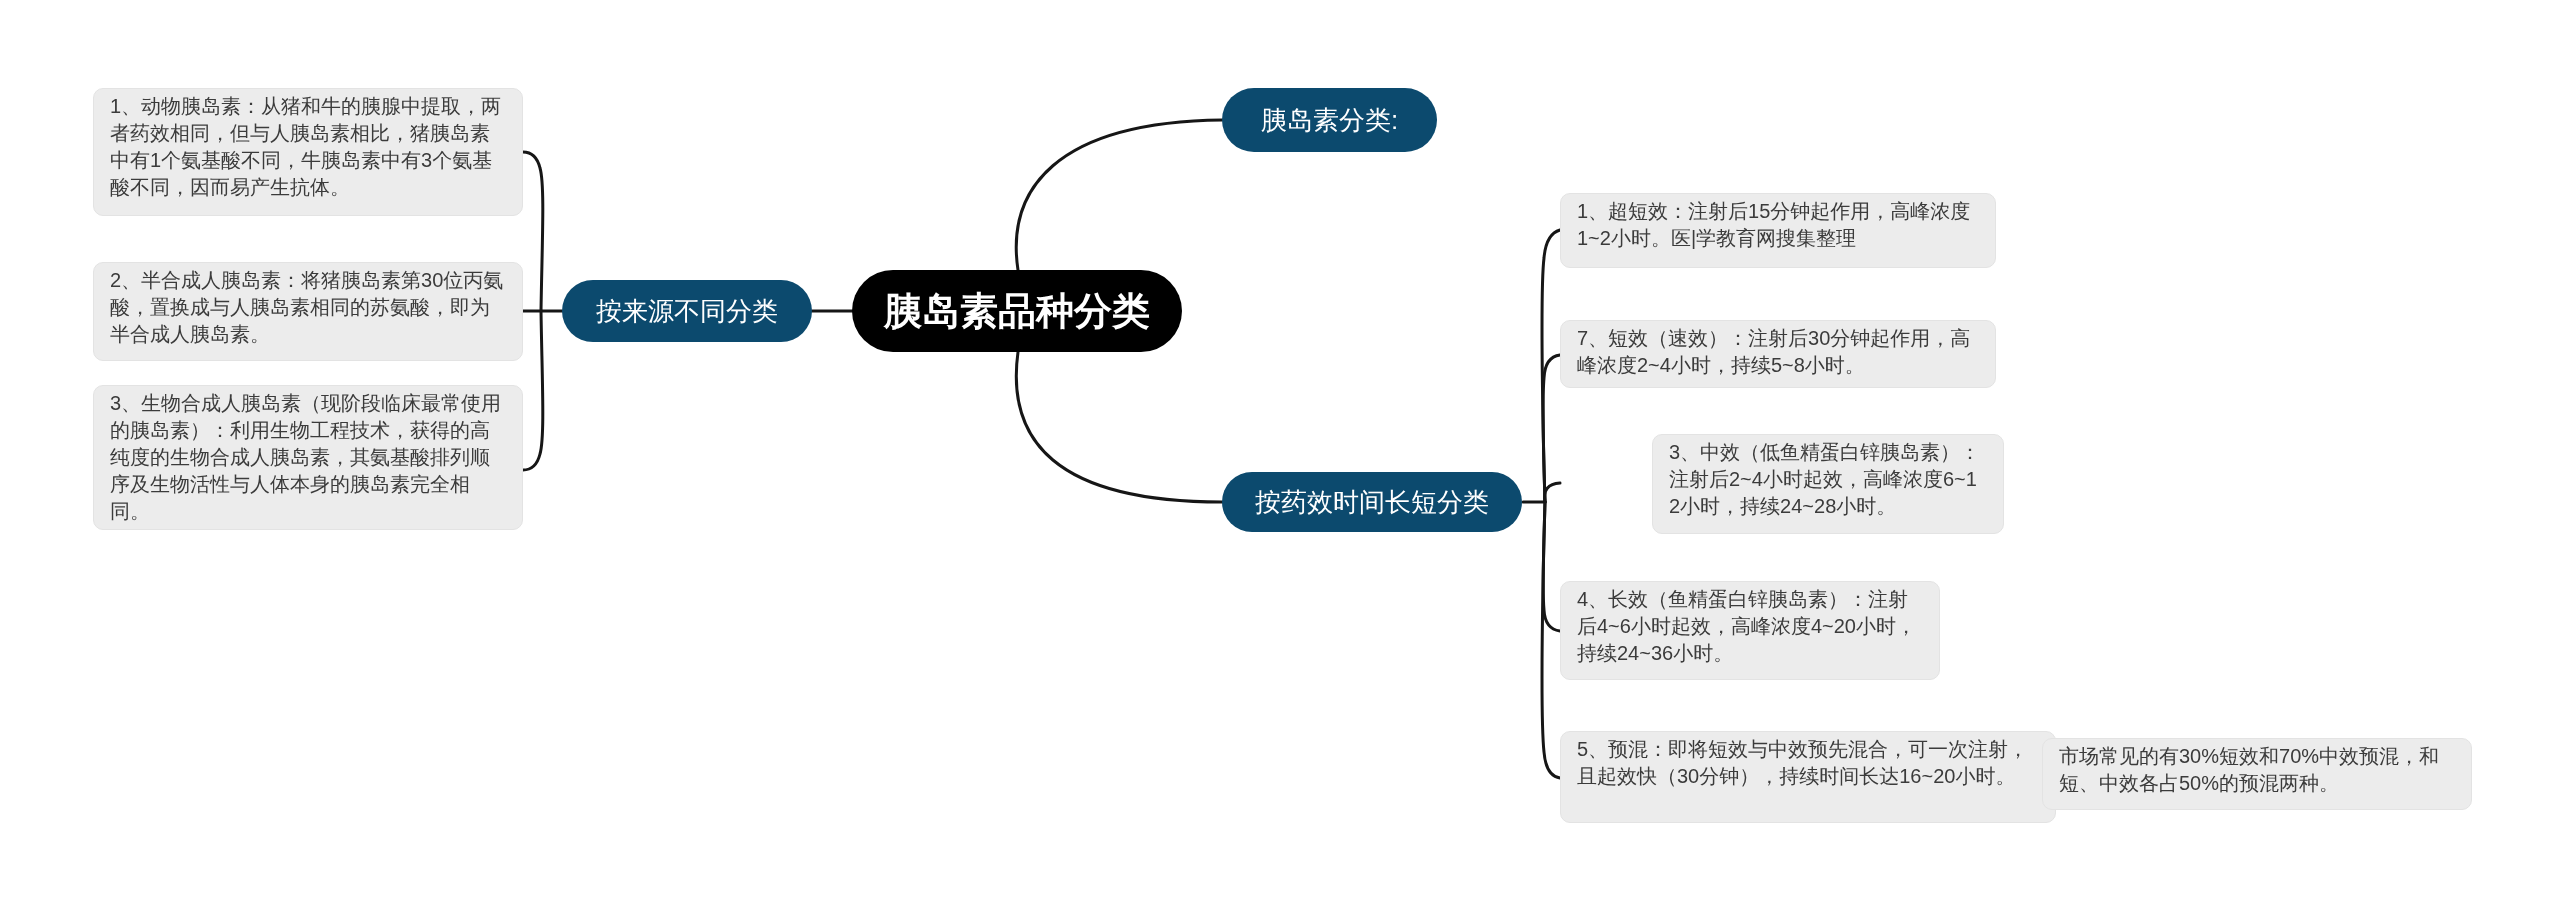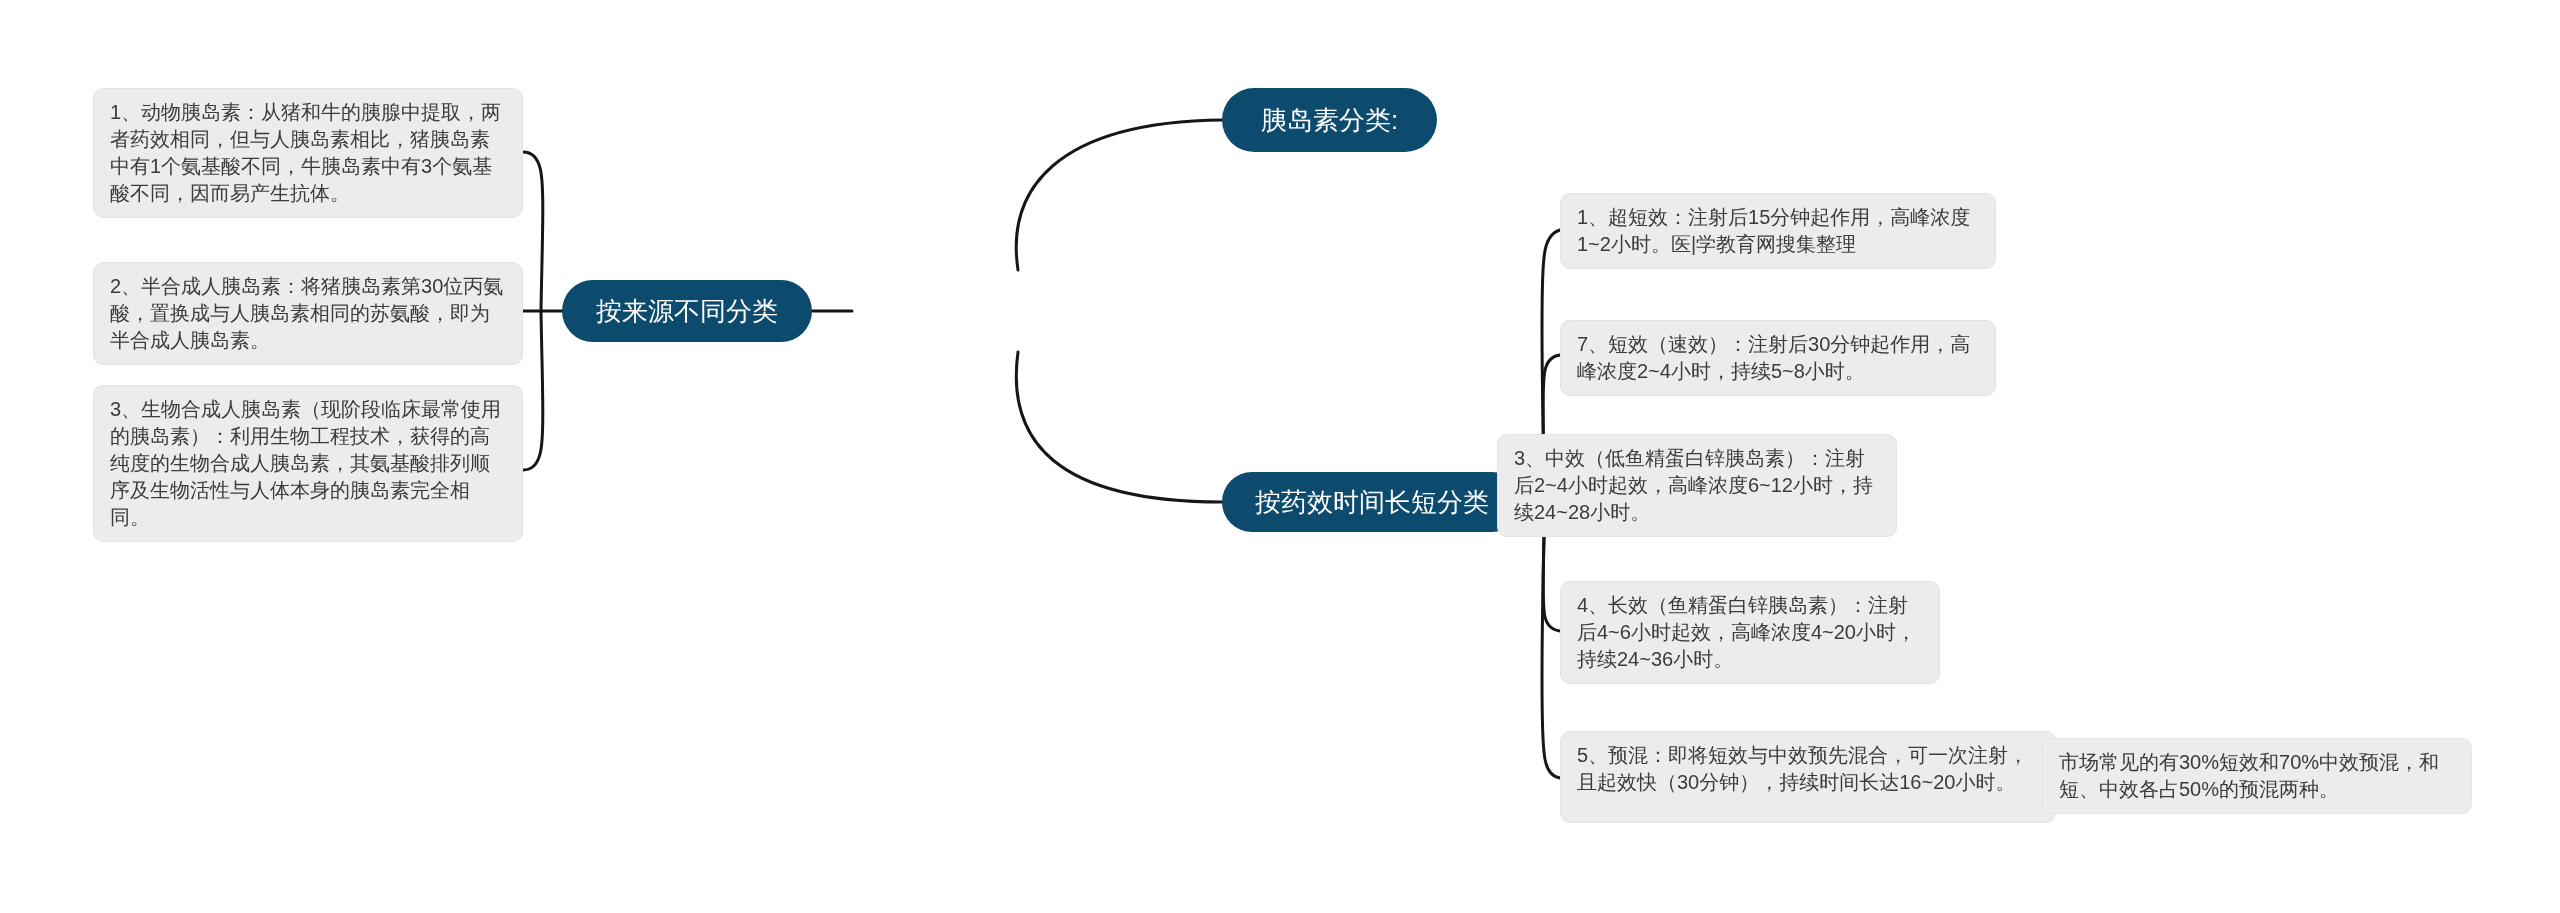--- a/index.html
+++ b/index.html
@@ -13,21 +13,21 @@
   svg.connectors{position:absolute;left:0;top:0;z-index:0;}
   svg.connectors path, svg.connectors line{
     fill:none;stroke:#161616;stroke-width:3;stroke-linecap:round;
   }
   .card{
     position:absolute;
     box-sizing:border-box;
     background:#ececec;
     border:1px solid #e3e3e3;
     border-radius:10px;
-    padding:10px 16px;
+    padding:4px 16px;
     font-size:20px;
     line-height:27px;
     color:#3b3b3b;
     word-break:break-all;
     z-index:1;
   }
   .node{
     position:absolute;
     box-sizing:border-box;
     display:flex;align-items:center;justify-content:center;
@@ -44,21 +44,21 @@
   #card-l2{left:93px;top:262px;width:430px;min-height:99px;}
   #card-l3{left:93px;top:385px;width:430px;min-height:126px;}
   
   #node-left{left:562px;top:280px;width:250px;height:62px;}
   #node-root{left:852px;top:270px;width:330px;height:82px;}
   #node-top{left:1222px;top:88px;width:215px;height:64px;}
   #node-right{left:1222px;top:472px;width:300px;height:60px;}
   
   #card-r1{left:1560px;top:193px;width:436px;min-height:75px;}
   #card-r2{left:1560px;top:320px;width:436px;min-height:68px;}
-  #card-r3{left:1497px;top:434px;width:400px;min-height:100px;}
+  #card-r3{left:1652px;top:434px;width:352px;min-height:100px;}
   #card-r4{left:1560px;top:581px;width:380px;min-height:99px;}
   #card-r5{left:1560px;top:731px;width:496px;min-height:92px;}
   #card-note{left:2042px;top:738px;width:430px;min-height:72px;}
 </style>
 </head>
 <body>
 
 <div class="stage">
 
   <svg class="connectors" width="2560" height="913" viewBox="0 0 2560 913">
@@ -78,20 +78,21 @@
     <path d="M 1545 502 C 1544 540 1542 590 1544 610 Q 1545 629 1560 631"></path>
     <path d="M 1545 502 C 1543 565 1540 715 1544 752 Q 1546 776 1560 778"></path>
     <path d="M 1997 776 L 2042 776"></path>
   </svg>
 
   <div class="card" id="card-l1">1、动物胰岛素：从猪和牛的胰腺中提取，两者药效相同，但与人胰岛素相比，猪胰岛素中有1个氨基酸不同，牛胰岛素中有3个氨基酸不同，因而易产生抗体。</div>
   <div class="card" id="card-l2">2、半合成人胰岛素：将猪胰岛素第30位丙氨酸，置换成与人胰岛素相同的苏氨酸，即为半合成人胰岛素。</div>
   <div class="card" id="card-l3">3、生物合成人胰岛素（现阶段临床最常使用的胰岛素）：利用生物工程技术，获得的高纯度的生物合成人胰岛素，其氨基酸排列顺序及生物活性与人体本身的胰岛素完全相同。</div>
 
   <div class="node red" id="node-left">按来源不同分类</div>
+  <div class="node root" id="node-root">胰岛素品种分类</div>
   <div class="node red" id="node-top">胰岛素分类:</div>
   <div class="node red" id="node-right">按药效时间长短分类</div>
 
   <div class="card" id="card-r1">1、超短效：注射后15分钟起作用，高峰浓度1~2小时。医|学教育网搜集整理</div>
   <div class="card" id="card-r2">7、短效（速效）：注射后30分钟起作用，高峰浓度2~4小时，持续5~8小时。</div>
   <div class="card" id="card-r3">3、中效（低鱼精蛋白锌胰岛素）：注射后2~4小时起效，高峰浓度6~12小时，持续24~28小时。</div>
   <div class="card" id="card-r4">4、长效（鱼精蛋白锌胰岛素）：注射后4~6小时起效，高峰浓度4~20小时，持续24~36小时。</div>
   <div class="card" id="card-r5">5、预混：即将短效与中效预先混合，可一次注射，且起效快（30分钟），持续时间长达16~20小时。</div>
   <div class="card" id="card-note">市场常见的有30%短效和70%中效预混，和短、中效各占50%的预混两种。</div>
 

